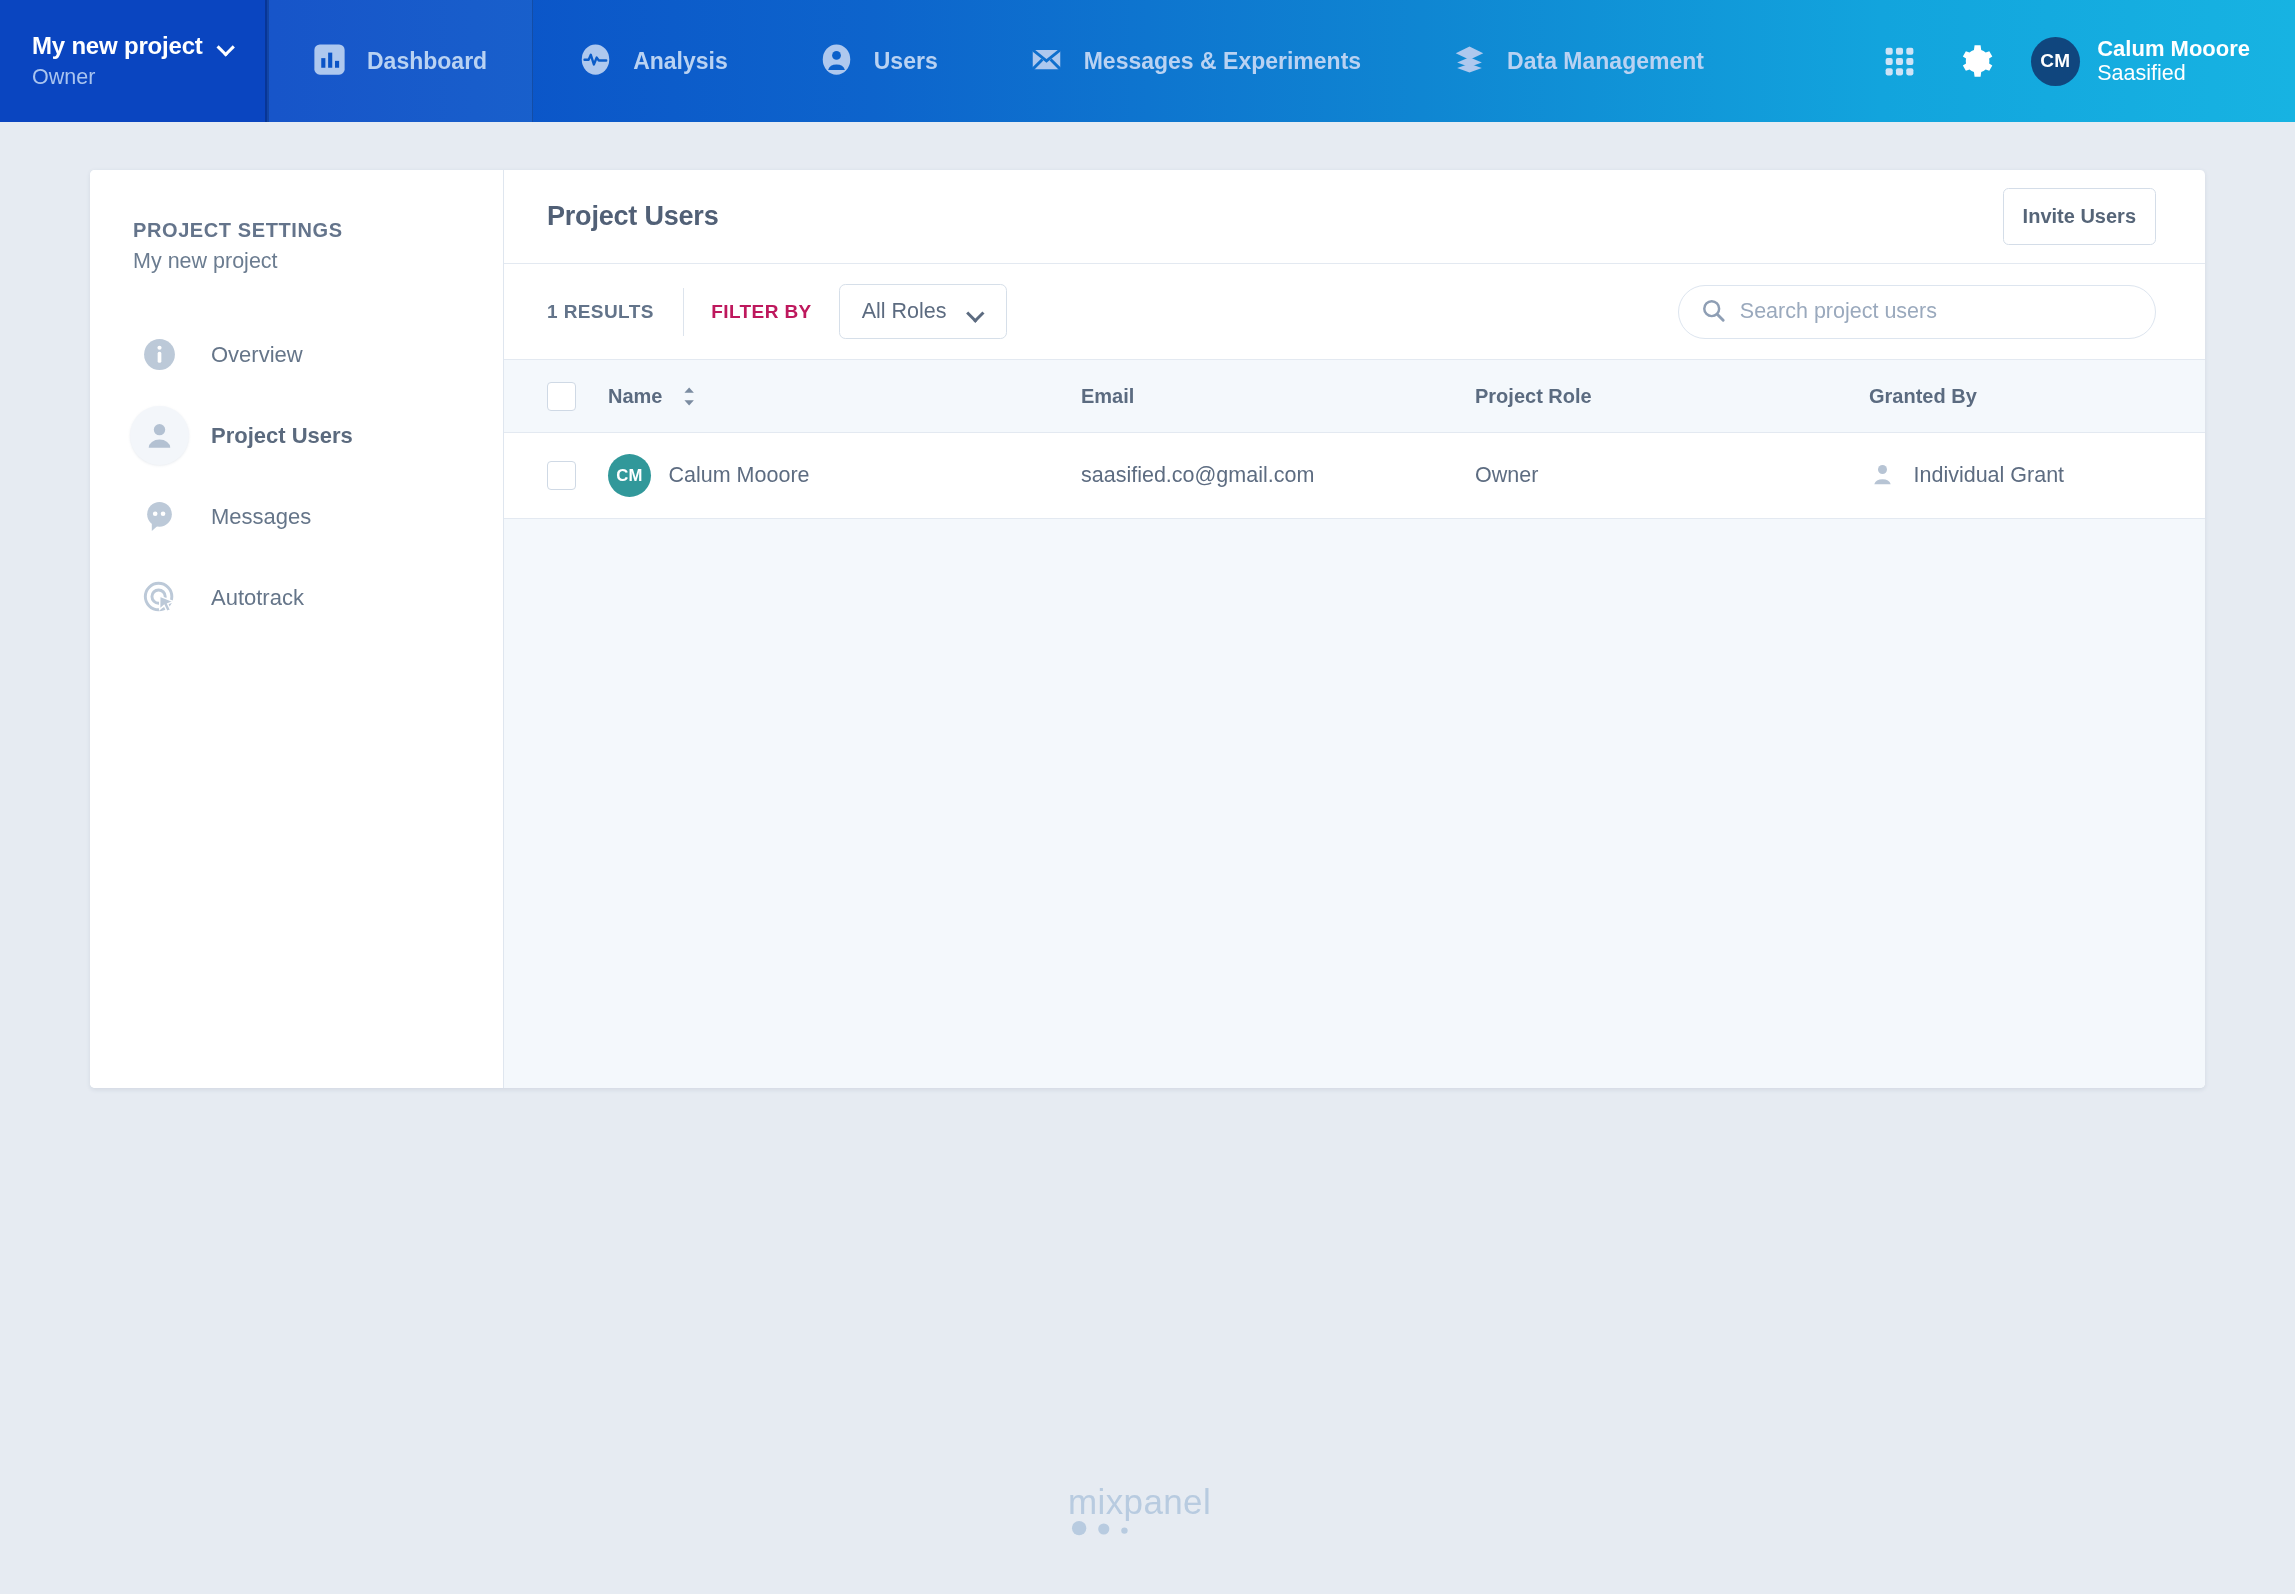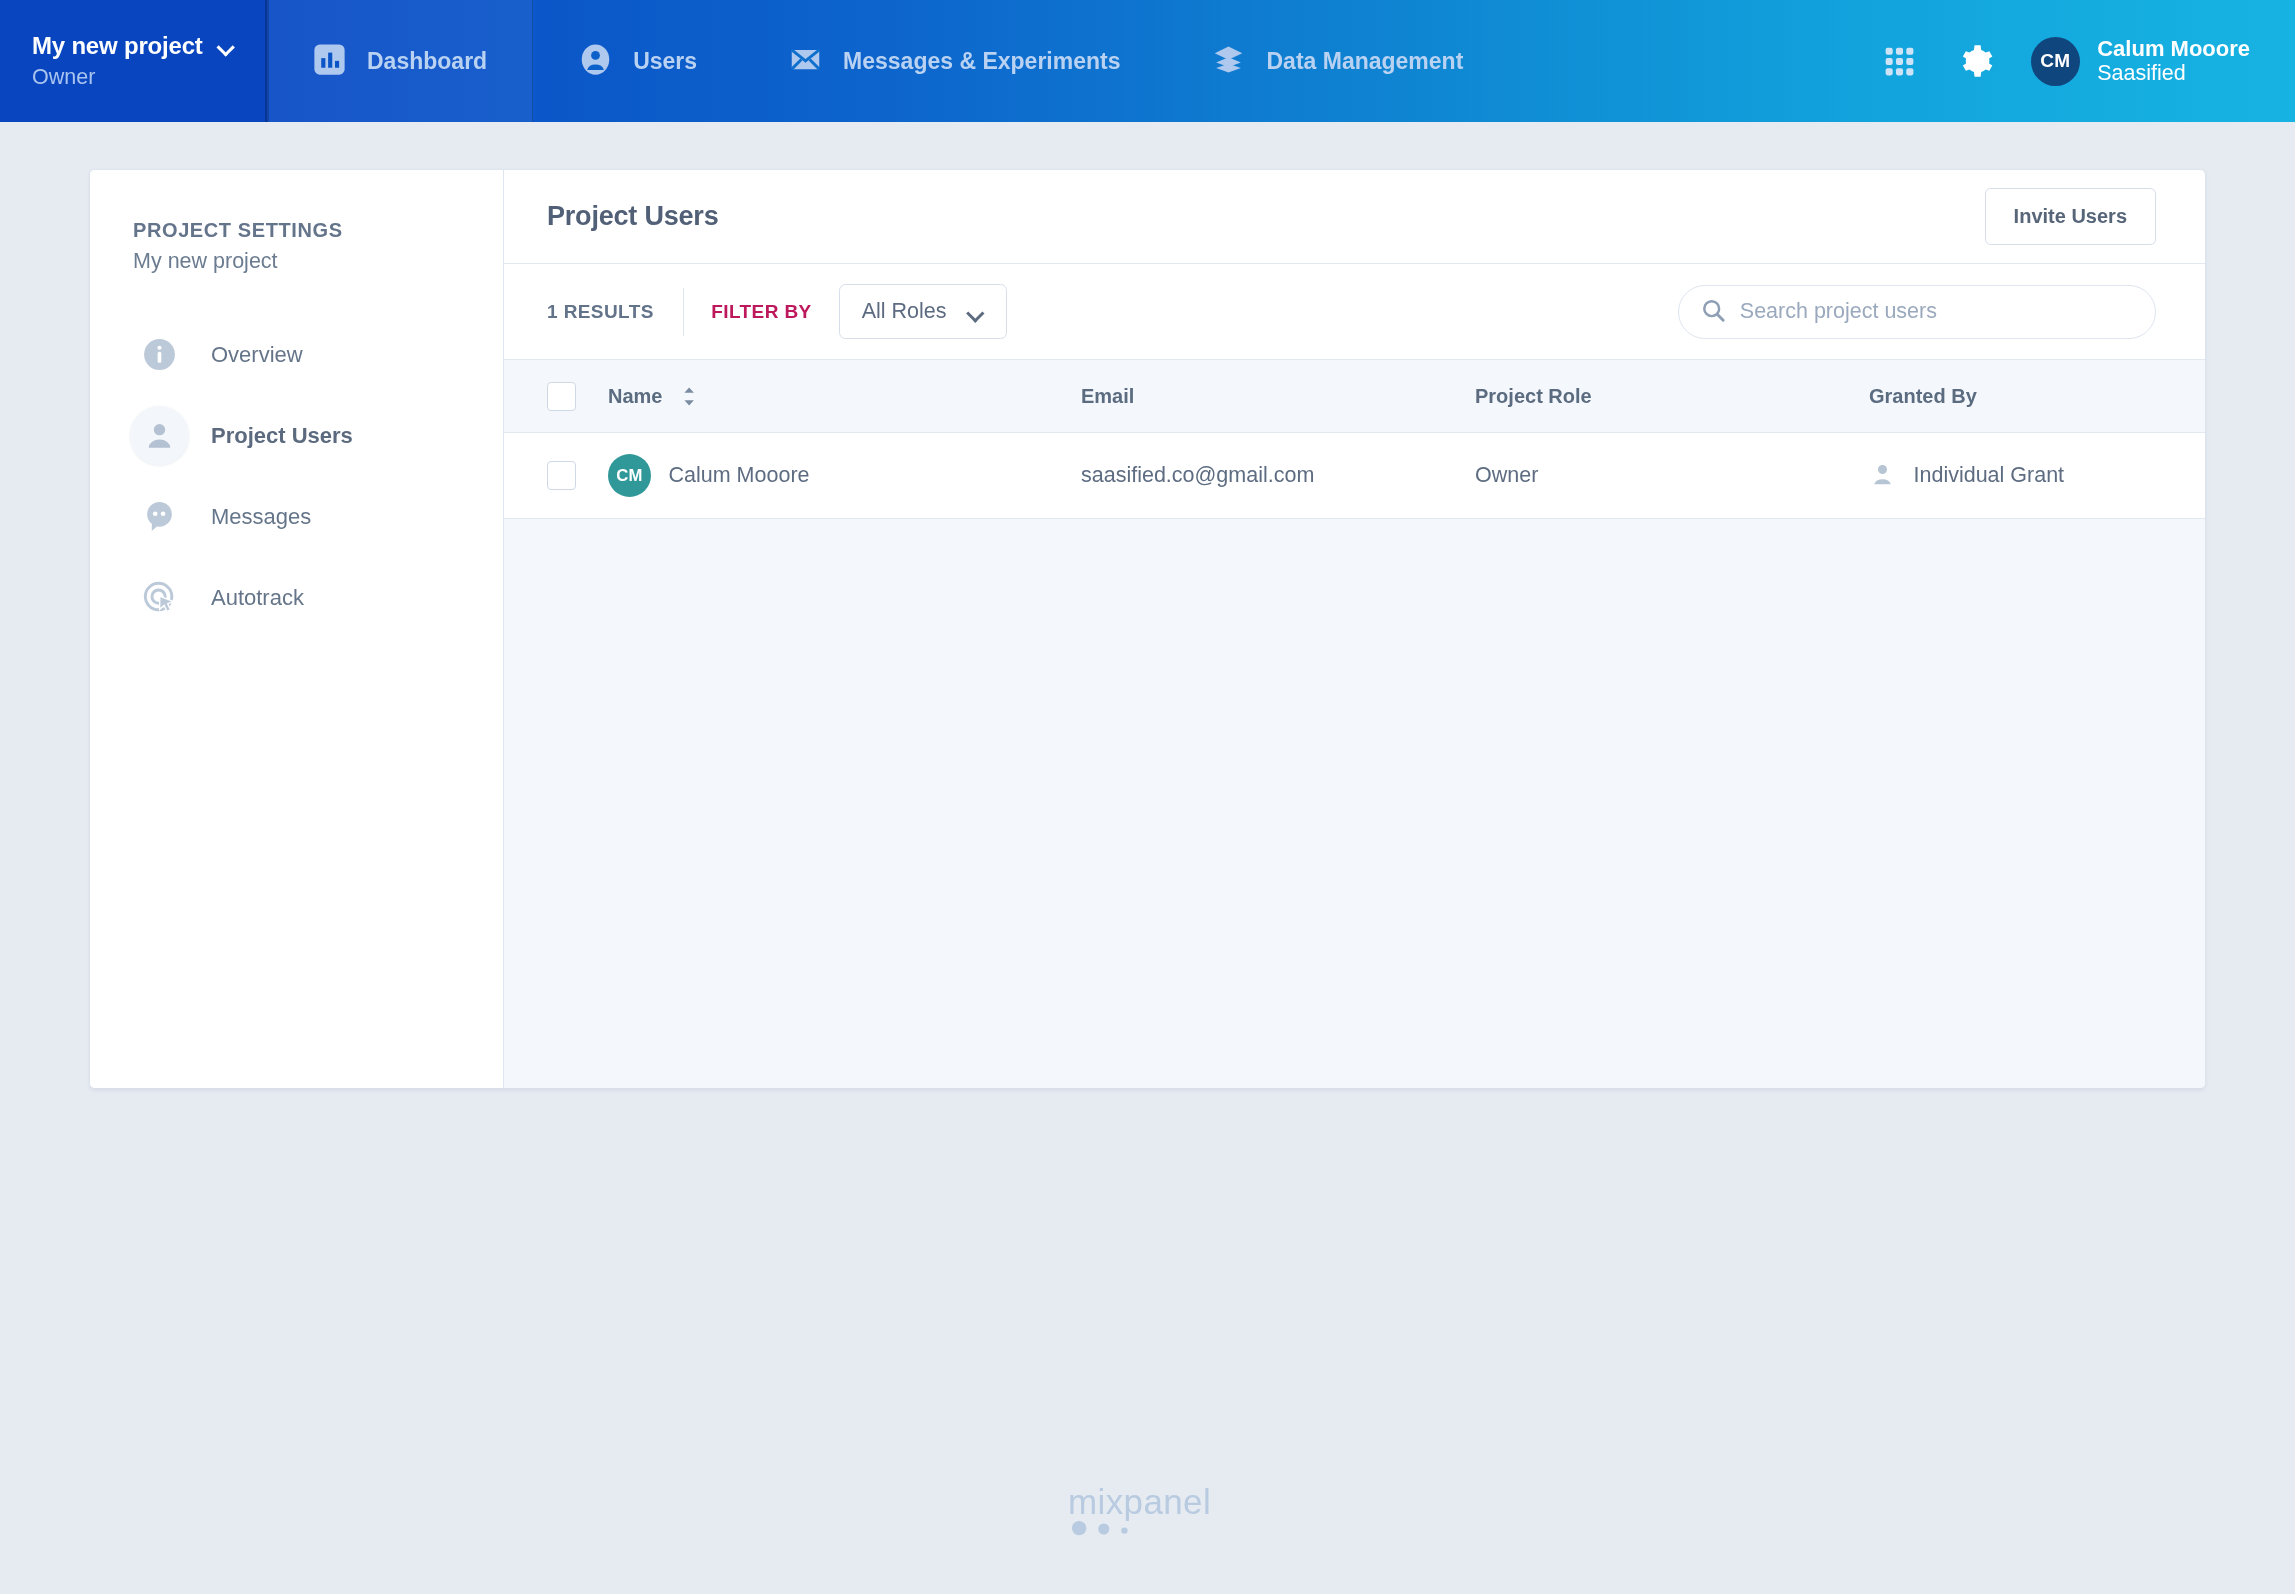--- a/index.html
+++ b/index.html
@@ -234,21 +234,21 @@
   .main-title {
     font-size: 27px;
     font-weight: bold;
     color: #516076;
     letter-spacing: -0.2px;
   }
   .invite-btn {
     border: 1.6px solid #d4dde8;
     background: #fff;
     border-radius: 5.6px;
-    padding: 16px 28px;
+    padding: 16px 19px;
     font-size: 20px;
     font-weight: bold;
     color: #566578;
     cursor: pointer;
     font-family: "Liberation Sans", sans-serif;
   }
 
   .filter-bar {
     height: 96px;
     flex: 0 0 96px;
@@ -427,20 +427,29 @@
         <svg width="33" height="33" viewBox="0 0 24 24">
           <rect x="1" y="1" width="22" height="22" rx="4" fill="#aec8ee"></rect>
           <rect x="6" y="11" width="3" height="7" fill="#0b54c6"></rect>
           <rect x="11" y="7" width="3" height="11" fill="#0b54c6"></rect>
           <rect x="16" y="13" width="3" height="5" fill="#0b54c6"></rect>
         </svg>
       </span>
       <span class="nav-label">Dashboard</span>
     </div>
 
+    <div class="nav-item">
+      <span class="nav-ic">
+        <svg width="33" height="33" viewBox="0 0 24 24">
+          <ellipse cx="12" cy="12" rx="10" ry="11" fill="#aec8ee"></ellipse>
+          <path d="M4 12.2 h3 l1.6 -3.6 l2.2 7 l2.1 -5 l1.5 2.1 h5.4" stroke="#0b5cc8" stroke-width="1.7" fill="none" stroke-linejoin="round" stroke-linecap="round"></path>
+        </svg>
+      </span>
+      <span class="nav-label">Analysis</span>
+    </div>
 
     <div class="nav-item">
       <span class="nav-ic">
         <svg width="33" height="33" viewBox="0 0 24 24">
           <ellipse cx="12" cy="12" rx="10" ry="11" fill="#aec8ee"></ellipse>
           <circle cx="12" cy="9" r="3.2" fill="#0b60ca"></circle>
           <path d="M5.9 19.6 a6.3 5.3 0 0 1 12.2 0 z" fill="#0b60ca"></path>
         </svg>
       </span>
       <span class="nav-label">Users</span>

